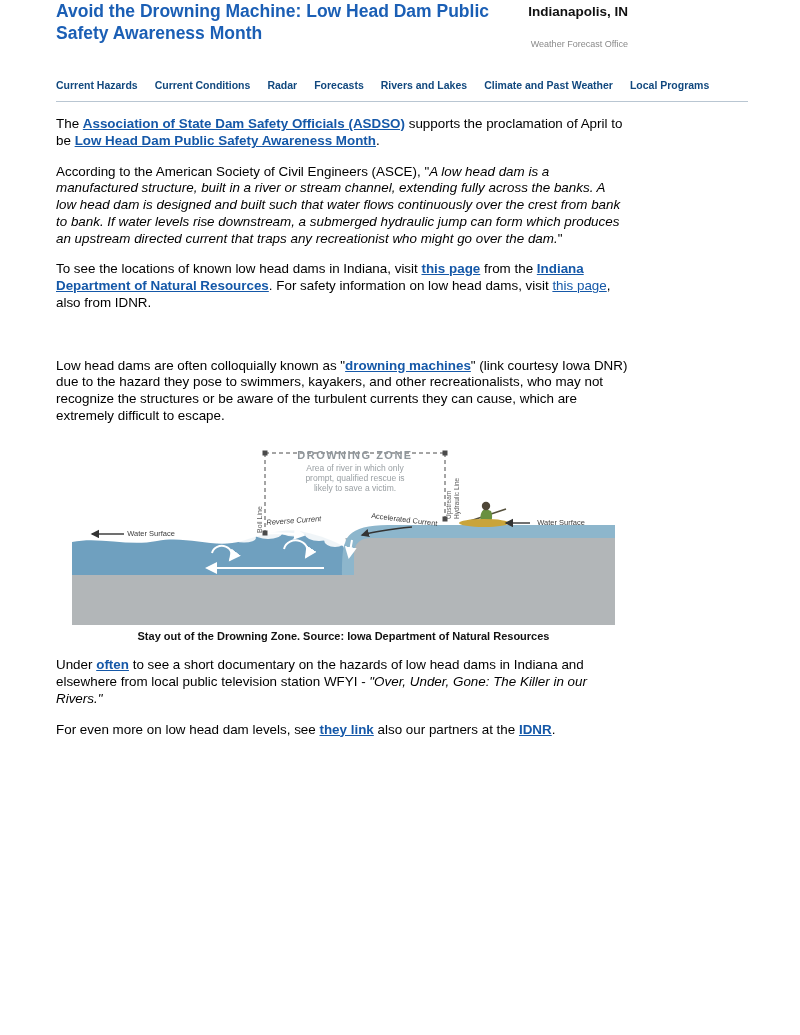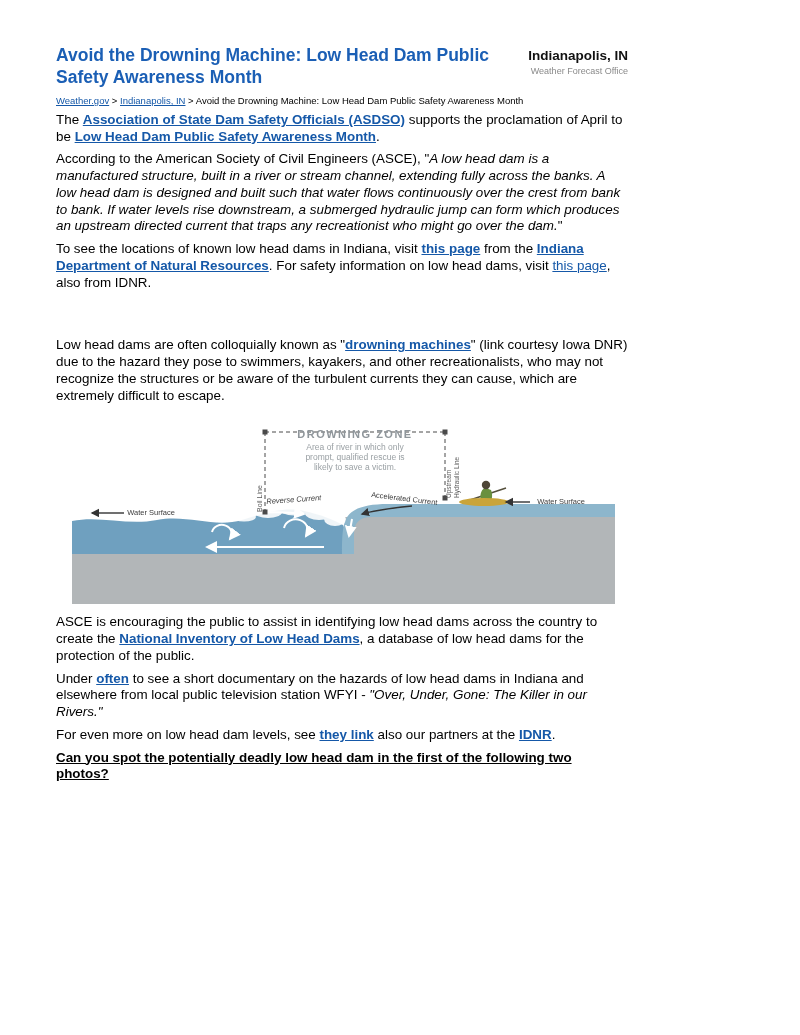--- a/index.html
+++ b/index.html
@@ -1,31 +1,31 @@
 <!DOCTYPE html>
 <html><head>
 <meta charset="utf-8">
 <style>
   html,body{margin:0;padding:0;}
   body{
     width:800px;min-height:1035px;background:#ffffff;
     font-family:"Liberation Sans",sans-serif;color:#000;
   }
-  .page{width:692px;margin-left:56px;padding-top:44px;}
+  .page{width:692px;margin-left:56px;}
   .header-row{display:flex;width:572px;}
   .title{width:450px;font-size:17.5px;font-weight:bold;color:#1b5fb5;line-height:1.28;}
   .header-right{margin-left:auto;text-align:right;padding-top:4px;}
   .office{font-size:13.5px;font-weight:bold;color:#111;}
-  .office-sub{font-size:9px;color:#8a8a8a;margin-top:3px;}
+  .office-sub{font-size:9px;color:#8a8a8a;margin-top:20px;}
   .breadcrumb{font-size:9.5px;margin-top:6px;color:#000;}
   .breadcrumb a{color:#1558a8;text-decoration:underline;cursor:pointer;}
   .nav{margin-top:26px;border-bottom:1px solid #b9c6d2;padding-bottom:8px;width:692px;}
   .nav a{font-size:10.5px;font-weight:bold;color:#11487e;text-decoration:none;margin-right:17px;cursor:pointer;}
   .article{width:572px;font-size:13.4px;line-height:1.25;}
-  .article p{margin:6px 0;}
+  .article p{margin:14px 0;}
   .article p.extra-space{margin-top:46px;}
   a.linkbold{color:#1558a8;font-weight:bold;text-decoration:underline;cursor:pointer;}
   a.link{color:#1558a8;text-decoration:underline;cursor:pointer;}
   span.italic{font-style:italic;}
   span.plain{font-style:normal;}
   p.bold-underline{font-weight:bold;text-decoration:underline;}
   .figure{width:543px;margin:18px 0 10px 16px;}
   .figure svg{display:block;}
   .caption{font-size:11px;font-weight:bold;text-align:center;margin-top:5px;width:543px;color:#111;}
   .diagram-label{font-family:"Liberation Sans",sans-serif;}
@@ -35,22 +35,22 @@
 
 <div class="page">
 
   <div class="header-row">
     <div class="title">Avoid the Drowning Machine: Low Head Dam Public Safety Awareness Month</div>
     <div class="header-right">
       <div class="office">Indianapolis, IN</div>
       <div class="office-sub">Weather Forecast Office</div>
     </div>
   </div>
-  <div class="breadcrumb"><a href="#">Weather.gov</a> &gt; <a href="#">Indianapolis, IN</a> &gt; <span>Avoid the Drowning Machine: Low Head Dam Public Safety Awareness Month</span></div>
 
+  <div class="nav"><a href="#">Current Hazards</a><a href="#">Current Conditions</a><a href="#">Radar</a><a href="#">Forecasts</a><a href="#">Rivers and Lakes</a><a href="#">Climate and Past Weather</a><a href="#">Local Programs</a></div>
 
   <div class="article">
     <div>
         <p><span class="plain">The </span><a href="#" class="linkbold">Association of State Dam Safety Officials (ASDSO)</a><span class="plain"> supports the proclamation of April to be </span><a href="#" class="linkbold">Low Head Dam Public Safety Awareness Month</a><span class="plain">.</span></p>
         <p><span class="plain">According to the American Society of Civil Engineers (ASCE), "</span><span class="italic">A low head dam is a manufactured structure, built in a river or stream channel, extending fully across the banks. A low head dam is designed and built such that water flows continuously over the crest from bank to bank. If water levels rise downstream, a submerged hydraulic jump can form which produces an upstream directed current that traps any recreationist who might go over the dam.</span><span class="plain">"</span></p>
         <p><span class="plain">To see the locations of known low head dams in Indiana, visit </span><a href="#" class="linkbold">this page</a><span class="plain"> from the </span><a href="#" class="linkbold">Indiana Department of Natural Resources</a><span class="plain">. For safety information on low head dams, visit </span><a href="#" class="link">this page</a><span class="plain">, also from IDNR.</span></p>
         <p class="extra-space"><span class="plain">Low head dams are often colloquially known as "</span><a href="#" class="linkbold">drowning machines</a><span class="plain">" (link courtesy Iowa DNR) due to the hazard they pose to swimmers, kayakers, and other recreationalists, who may not recognize the structures or be aware of the turbulent currents they can cause, which are extremely difficult to escape.</span></p>
       </div>
 
     <div class="figure">
@@ -123,23 +123,22 @@
         <text class="diagram-label" transform="translate(222,80) rotate(-4)" text-anchor="middle" font-size="7.5" font-style="italic" fill="#3c3c3c">Reverse Current</text>
         <text class="diagram-label" transform="translate(332,79) rotate(7)" text-anchor="middle" font-size="7.5" fill="#3c3c3c">Accelerated Current</text>
 
         <text class="diagram-label" transform="translate(190,90) rotate(-90)" font-size="7" fill="#5a5a5a">Boil Line</text>
 
         <text class="diagram-label" transform="translate(379,76) rotate(-90)" font-size="6.5" fill="#5a5a5a">
           <tspan x="0" y="0">Upstream</tspan>
           <tspan x="0" y="8">Hydraulic Line</tspan>
         </text>
       </svg>
+      <div class="caption">Stay out of the Drowning Zone. Source: Iowa Department of Natural Resources</div>
     </div>
 
     <div>
-        <p><span class="plain">ASCE is encouraging the public to assist in identifying low head dams across the country to create the </span><a href="#" class="linkbold">National Inventory of Low Head Dams</a><span class="plain">, a database of low head dams for the protection of the public.</span></p>
         <p><span class="plain">Under </span><a href="#" class="linkbold">often</a><span class="plain"> to see a short documentary on the hazards of low head dams in Indiana and elsewhere from local public television station WFYI - </span><span class="italic">"Over, Under, Gone: The Killer in our Rivers."</span></p>
         <p><span class="plain">For even more on low head dam levels, see </span><a href="#" class="linkbold">they link</a><span class="plain"> also our partners at the </span><a href="#" class="linkbold">IDNR</a><span class="plain">.</span></p>
-        <p class="bold-underline"><span class="plain">Can you spot the potentially deadly low head dam in the first of the following two photos?</span></p>
       </div>
   </div>
 
 </div>
 
 </body></html>

